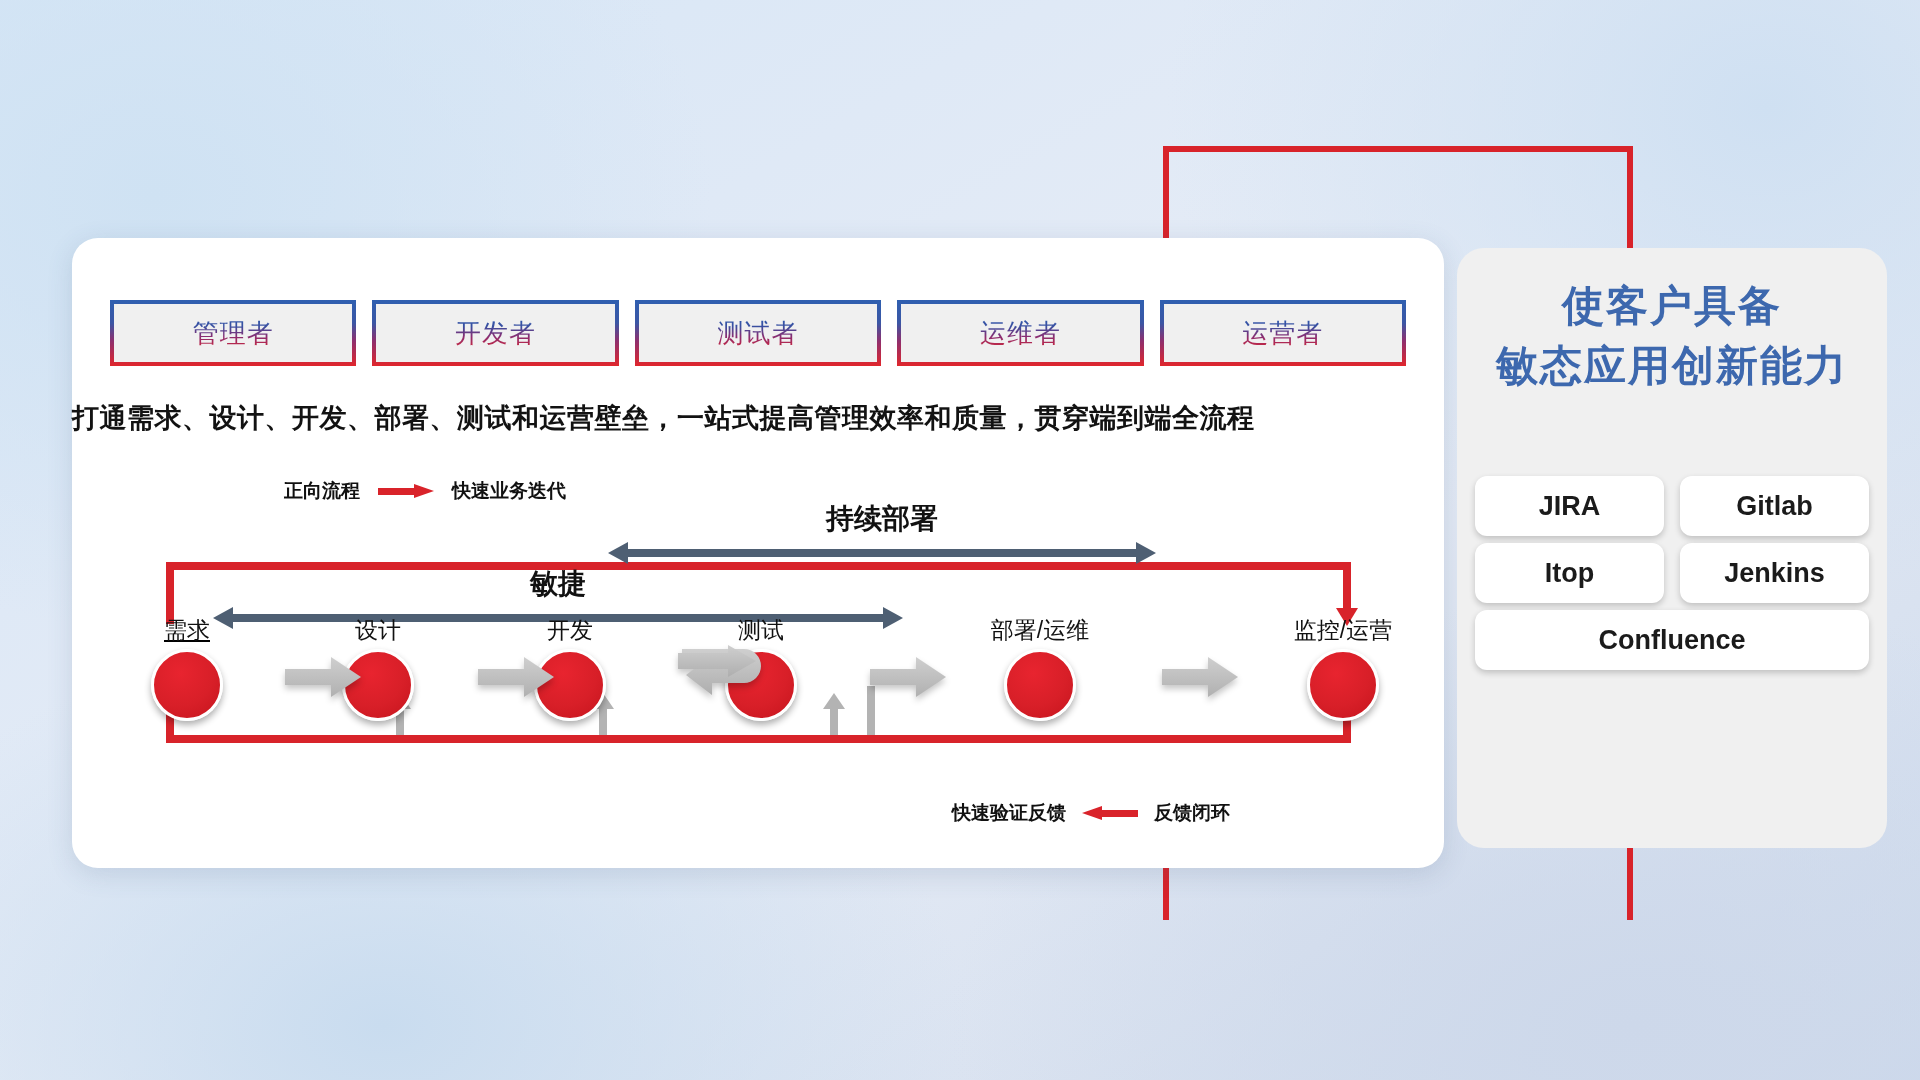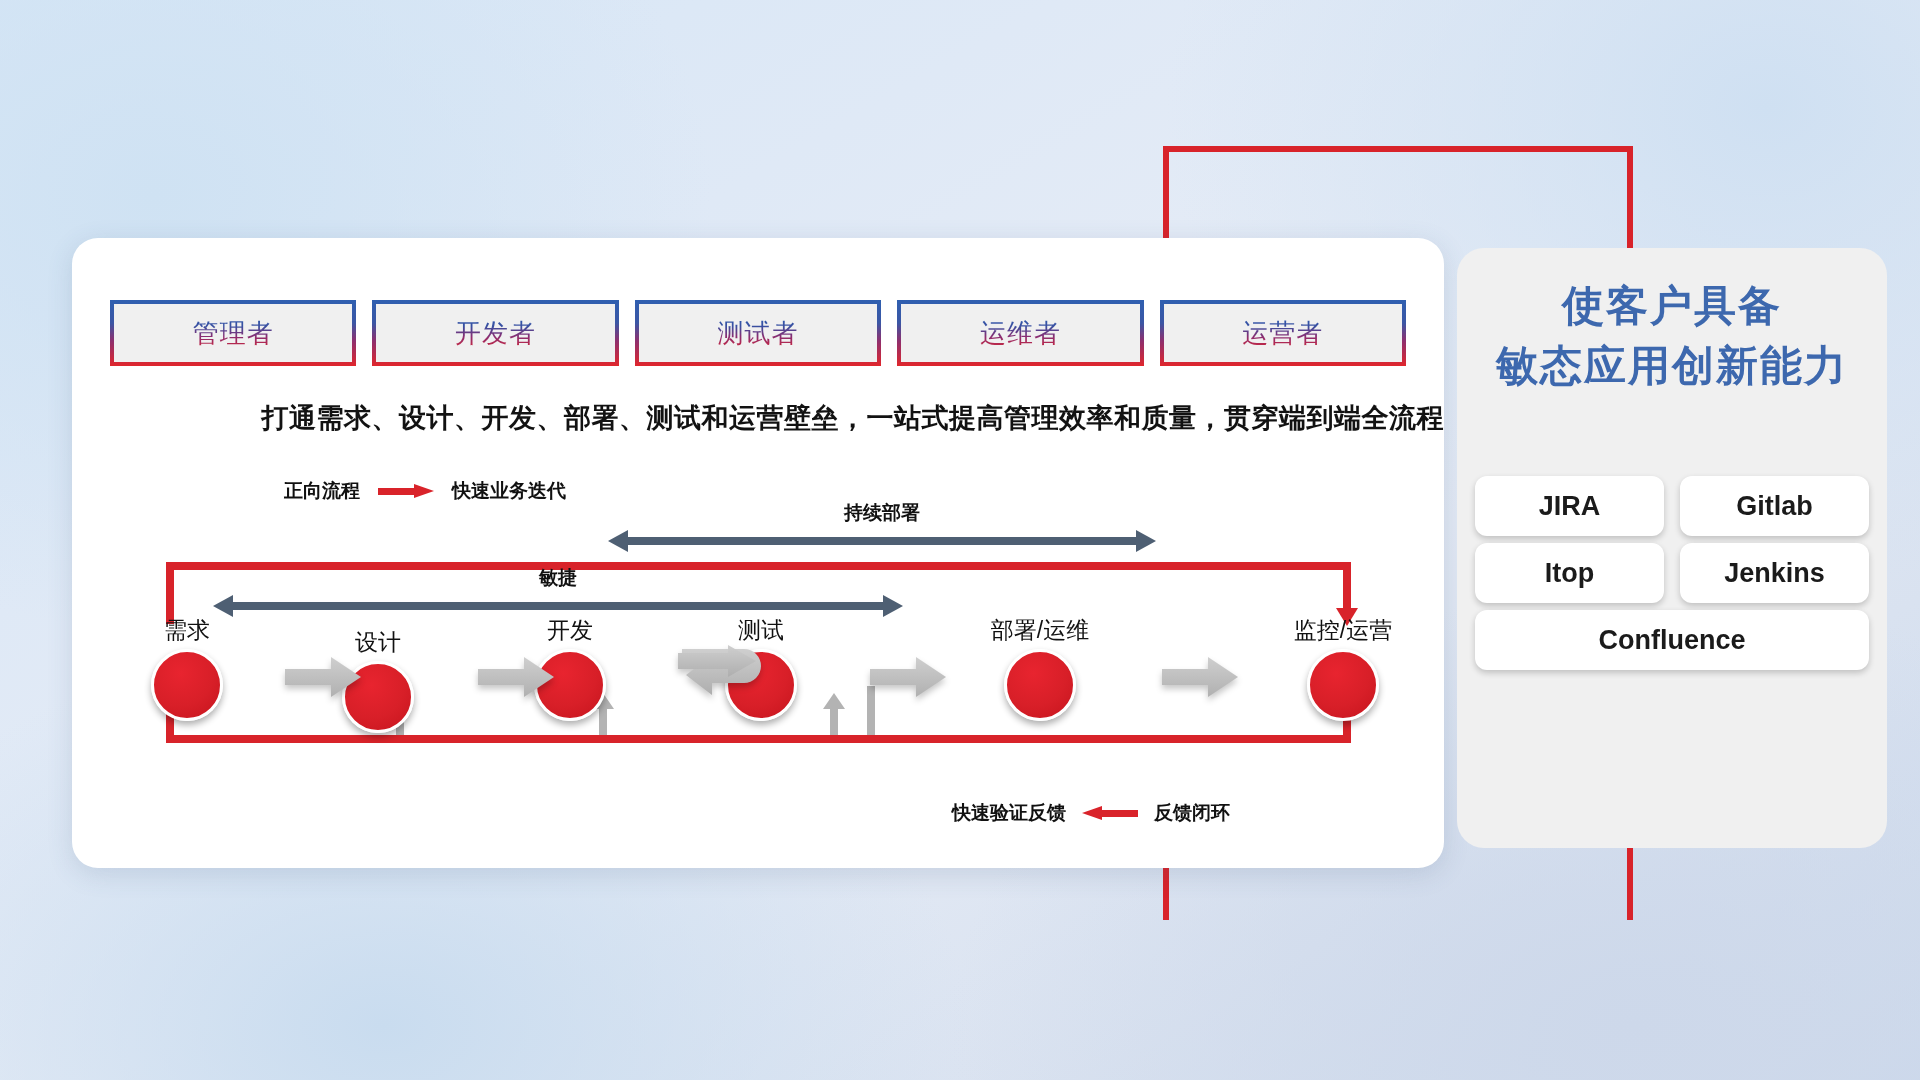--- a/index.html
+++ b/index.html
@@ -45,21 +45,21 @@
   .role-label{
     font-size:26px; font-weight:400; letter-spacing:1px;
     background:linear-gradient(to bottom,#2a5bb0 0%,#3a4fa0 30%,#8c2c70 60%,#e0262c 100%);
     -webkit-background-clip:text; background-clip:text;
     -webkit-text-fill-color:transparent; color:#9b2a6a;
   }
 
   
   #headline{
     position:absolute; left:72px; top:400px; width:1372px;
-    text-align:right; font-size:27px; font-weight:bold; color:#121212;
+    text-align:left; font-size:27px; font-weight:bold; color:#121212;
     letter-spacing:.5px; z-index:6;
   }
 
   
   #legend-forward{
     position:absolute; left:284px; top:478px; z-index:6;
     display:flex; align-items:center; gap:18px;
     font-size:19px; font-weight:bold; color:#111;
   }
   #legend-feedback{
@@ -72,21 +72,21 @@
   .arrow-red-right::after{content:"";position:absolute;left:36px;top:0;width:0;height:0;
     border-top:7px solid transparent;border-bottom:7px solid transparent;border-left:20px solid #d9232a;}
   .arrow-red-left{ width:56px;height:14px; position:relative; }
   .arrow-red-left::before{content:"";position:absolute;right:0;top:4px;width:38px;height:7px;background:#d9232a;}
   .arrow-red-left::after{content:"";position:absolute;right:36px;top:0;width:0;height:0;
     border-top:7px solid transparent;border-bottom:7px solid transparent;border-right:20px solid #d9232a;}
 
   
   .span-wrap{position:absolute;z-index:6;}
   .span-label{
-    text-align:center;font-size:19px;font-weight:bold;color:#111;margin-bottom:4px;
+    text-align:center;font-size:28px;font-weight:bold;color:#111;margin-bottom:4px;
   }
   .dbl-arrow{position:relative;height:22px;}
   .dbl-arrow .bar{position:absolute;left:18px;right:18px;top:7px;height:8px;background:#4e5f73;}
   .dbl-arrow .hl,.dbl-arrow .hr{position:absolute;top:0;width:0;height:0;
     border-top:11px solid transparent;border-bottom:11px solid transparent;}
   .dbl-arrow .hl{left:0;border-right:20px solid #4e5f73;}
   .dbl-arrow .hr{right:0;border-left:20px solid #4e5f73;}
 
   
   .red-line{position:absolute;background:#d8232a;z-index:5;}
@@ -223,36 +223,36 @@
     <span class="stem" style="height:32px;"></span>
 </div>
 <div class="gray-up" style="left:823px;top:693px;height:46px;">
   <span class="head"></span>
     <span class="stem" style="height:32px;"></span>
 </div>
 <div class="gray-stem-plain" style="left:867px;top:686px;height:54px;"></div>
 
 <div id="pipeline">
 
-  <div class="node" style="left:22px;top:0;width:110px;">
+  <div class="node" style="left:22px;top:0;width:110px;text-decoration:underline;">
     <div class="cap">需求</div>
     <div class="dot"></div>
   </div>
 
   <svg class="blk-arrow" style="left:175px;top:42px;" viewBox="0 0 76 40">
     <defs>
         <linearGradient id="ga1" x1="0" y1="0" x2="0" y2="1">
       <stop offset="0" stop-color="#cfcfcf"></stop>
           <stop offset="1" stop-color="#b0b0b0"></stop>
         </linearGradient>
       </defs>
     <polygon points="0,12 46,12 46,0 76,20 46,40 46,28 0,28" fill="url(#ga1)"></polygon>
   </svg>
 
-  <div class="node" style="left:213px;top:12px;width:110px;">
+  <div class="node" style="left:213px;top:0;width:110px;">
     <div class="cap">设计</div>
     <div class="dot"></div>
   </div>
 
   <svg class="blk-arrow" style="left:368px;top:42px;" viewBox="0 0 76 40">
     <polygon points="0,12 46,12 46,0 76,20 46,40 46,28 0,28" fill="url(#ga1)"></polygon>
   </svg>
 
   <div class="node" style="left:405px;top:0;width:110px;">
     <div class="cap">开发</div>

